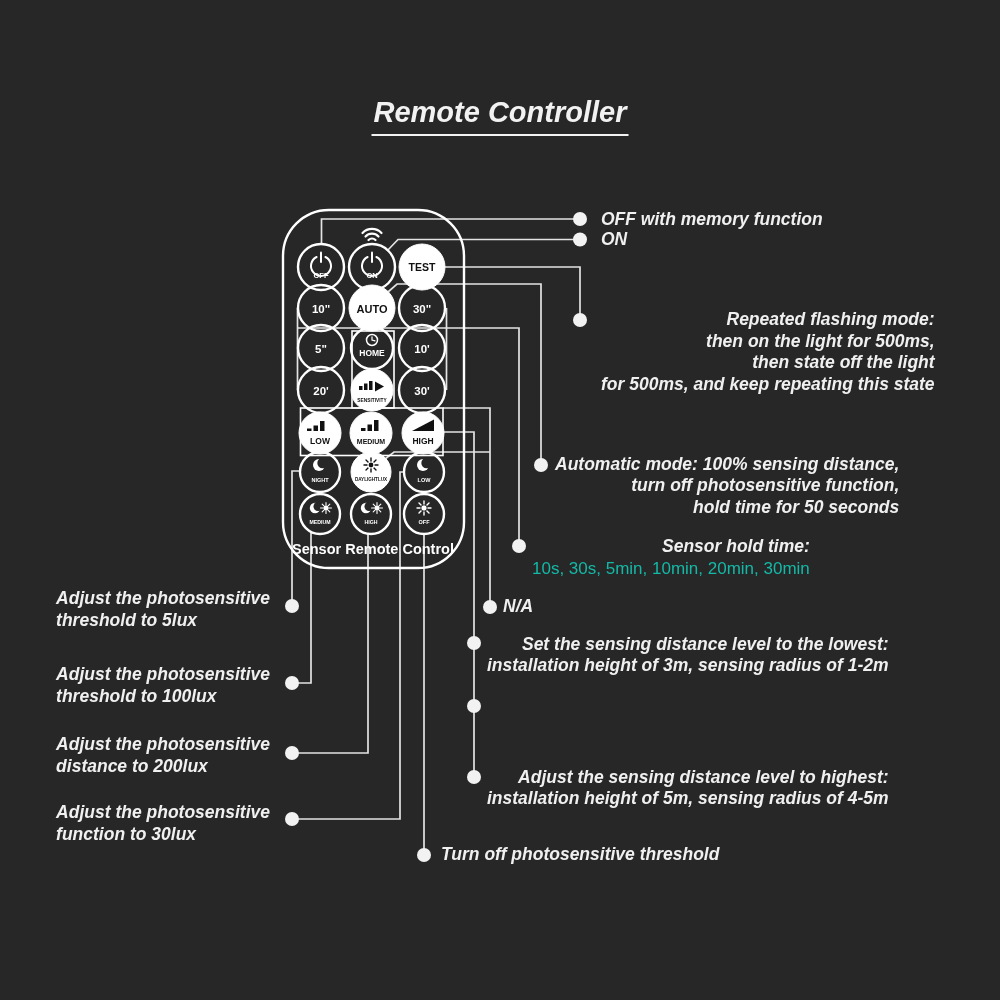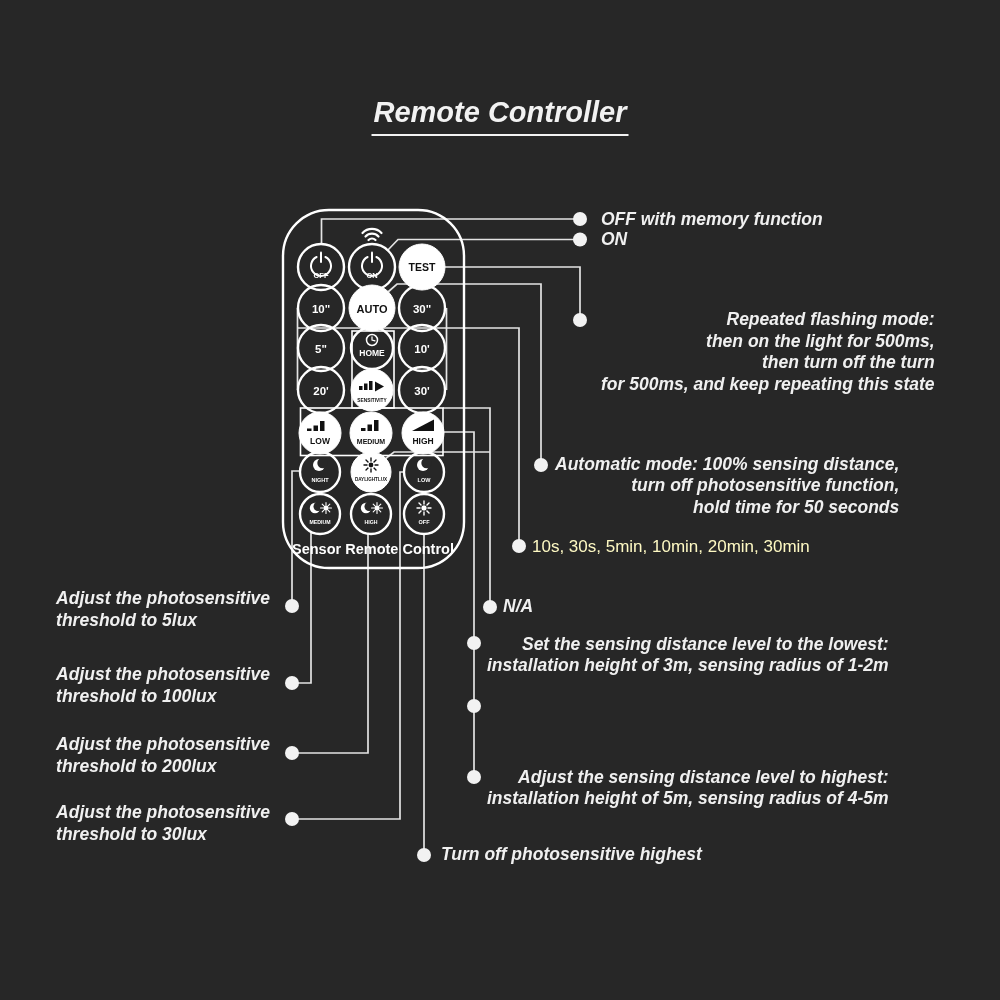--- a/index.html
+++ b/index.html
@@ -6,21 +6,21 @@
   #stage{position:relative;width:1000px;height:896px;background:#272727;overflow:hidden;
          font-family:"Liberation Sans",sans-serif;color:#f2f2f2;}
   #diagram-svg{position:absolute;left:0;top:0;}
   .title{position:absolute;top:96px;left:50%;transform:translateX(-50%);
          font-size:29px;font-weight:bold;font-style:italic;
          border-bottom:2.5px solid #f2f2f2;padding:0 2px 5px 2px;white-space:nowrap;}
   .ann{position:absolute;font-size:17.5px;line-height:21.5px;font-weight:bold;
        font-style:italic;color:#f0f0f0;white-space:nowrap;}
   .ann.right{text-align:right;}
   .ann.left{}
-  .ann .plain{font-weight:400;font-style:normal;color:#fef9c3;font-size:17px;}
+  .ann .plain{font-weight:400;font-style:normal;color:#14b8a6;font-size:17px;}
   
   .ln{stroke:#e3e3e3;stroke-width:1.7;fill:none;}
   .dot{fill:#f2f2f2;}
   .ring{fill:none;stroke:#fff;stroke-width:2.4;}
   .fillbtn{fill:#fff;stroke:#fff;stroke-width:1;}
   .bt-w{fill:#fff;font-weight:bold;}
   .bt-b{fill:#111;font-weight:bold;}
   .ic-w{stroke:#fff;fill:none;stroke-linecap:round;}
   .ic-b{stroke:#111;fill:none;stroke-linecap:round;}
   text{font-family:"Liberation Sans",sans-serif;}
@@ -232,56 +232,57 @@
 
   <div class="ann right" style="left:601px;top:208.5px">
     <div>OFF with memory function</div>
   </div>
   <div class="ann right" style="left:601px;top:229px">
     <div>ON</div>
   </div>
   <div class="ann right" style="left:601px;top:309px">
     <div>Repeated flashing mode:</div>
     <div>then on the light for 500ms,</div>
-    <div>then turn off the turn</div>
+    <div>then state off the light</div>
     <div>for 500ms, and keep repeating this state</div>
   </div>
   <div class="ann right" style="left:555px;top:453.5px">
     <div>Automatic mode: 100% sensing distance,</div>
     <div>turn off photosensitive function,</div>
     <div>hold time for 50 seconds</div>
   </div>
   <div class="ann right" style="left:532px;top:536px">
+    <div>Sensor hold time:</div>
     <div class="plain">10s, 30s, 5min, 10min, 20min, 30min</div>
   </div>
   <div class="ann right" style="left:503px;top:595.5px">
     <div>N/A</div>
   </div>
   <div class="ann right" style="left:487px;top:633.5px">
     <div>Set the sensing distance level to the lowest:</div>
     <div>installation height of 3m, sensing radius of 1-2m</div>
   </div>
   <div class="ann right" style="left:487px;top:766.5px">
     <div>Adjust the sensing distance level to highest:</div>
     <div>installation height of 5m, sensing radius of 4-5m</div>
   </div>
   <div class="ann right" style="left:441px;top:844px">
-    <div>Turn off photosensitive highest</div>
+    <div>Turn off photosensitive threshold</div>
   </div>
 
   <div class="ann left" style="right:730px;top:588px">
     <div>Adjust the photosensitive</div>
     <div>threshold to 5lux</div>
   </div>
   <div class="ann left" style="right:730px;top:664px">
     <div>Adjust the photosensitive</div>
     <div>threshold to 100lux</div>
   </div>
   <div class="ann left" style="right:730px;top:734px">
     <div>Adjust the photosensitive</div>
-    <div>threshold to 200lux</div>
+    <div>distance to 200lux</div>
   </div>
   <div class="ann left" style="right:730px;top:802px">
     <div>Adjust the photosensitive</div>
-    <div>threshold to 30lux</div>
+    <div>function to 30lux</div>
   </div>
 
 </div>
 
 </body></html>

